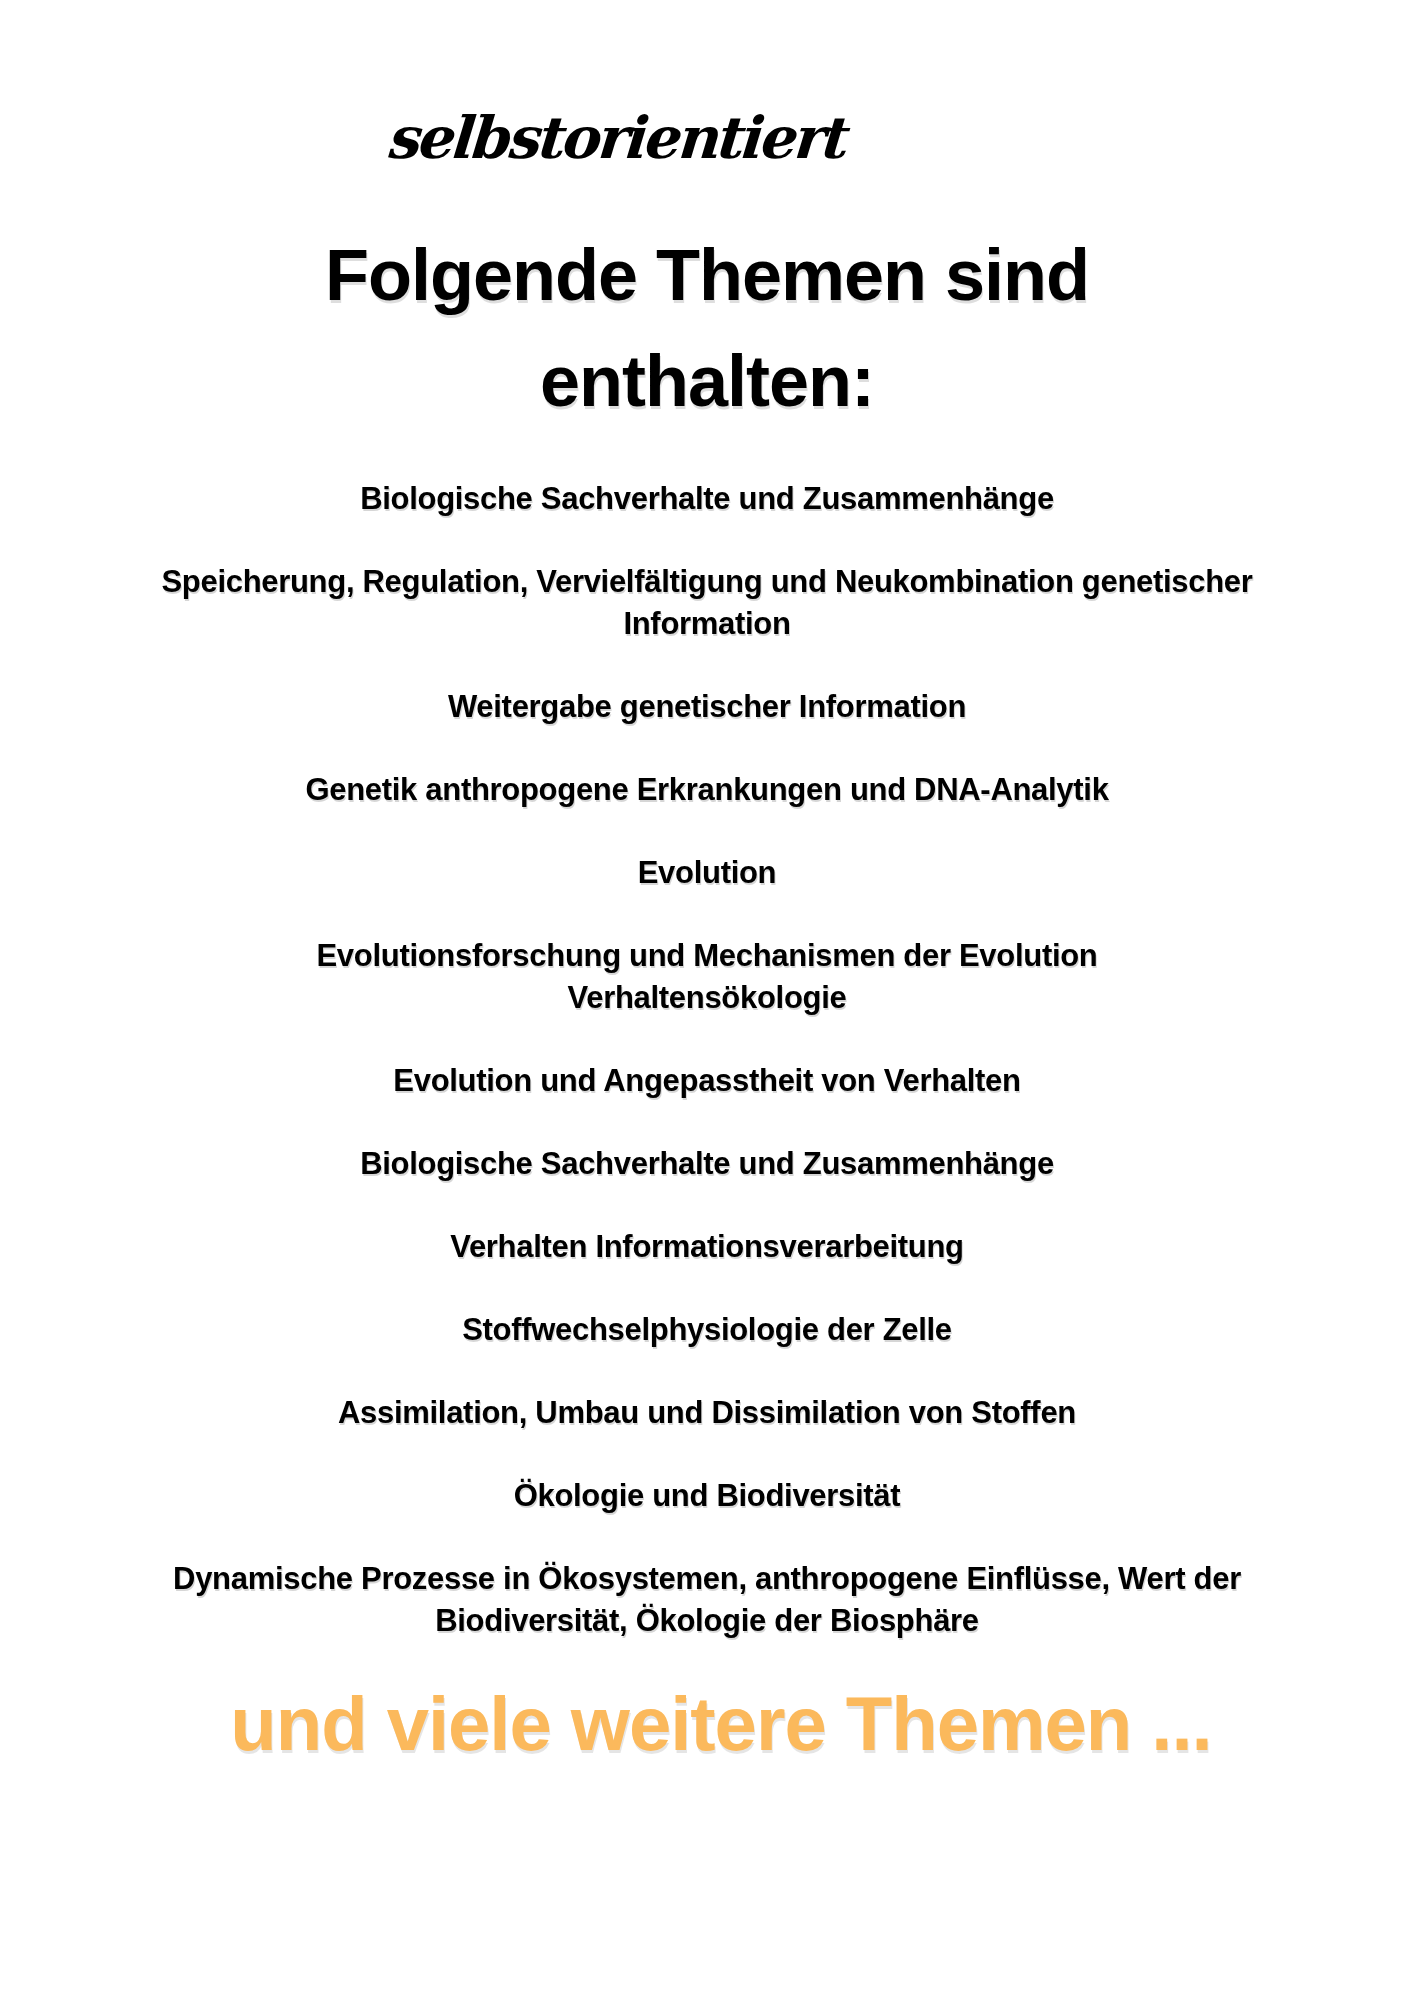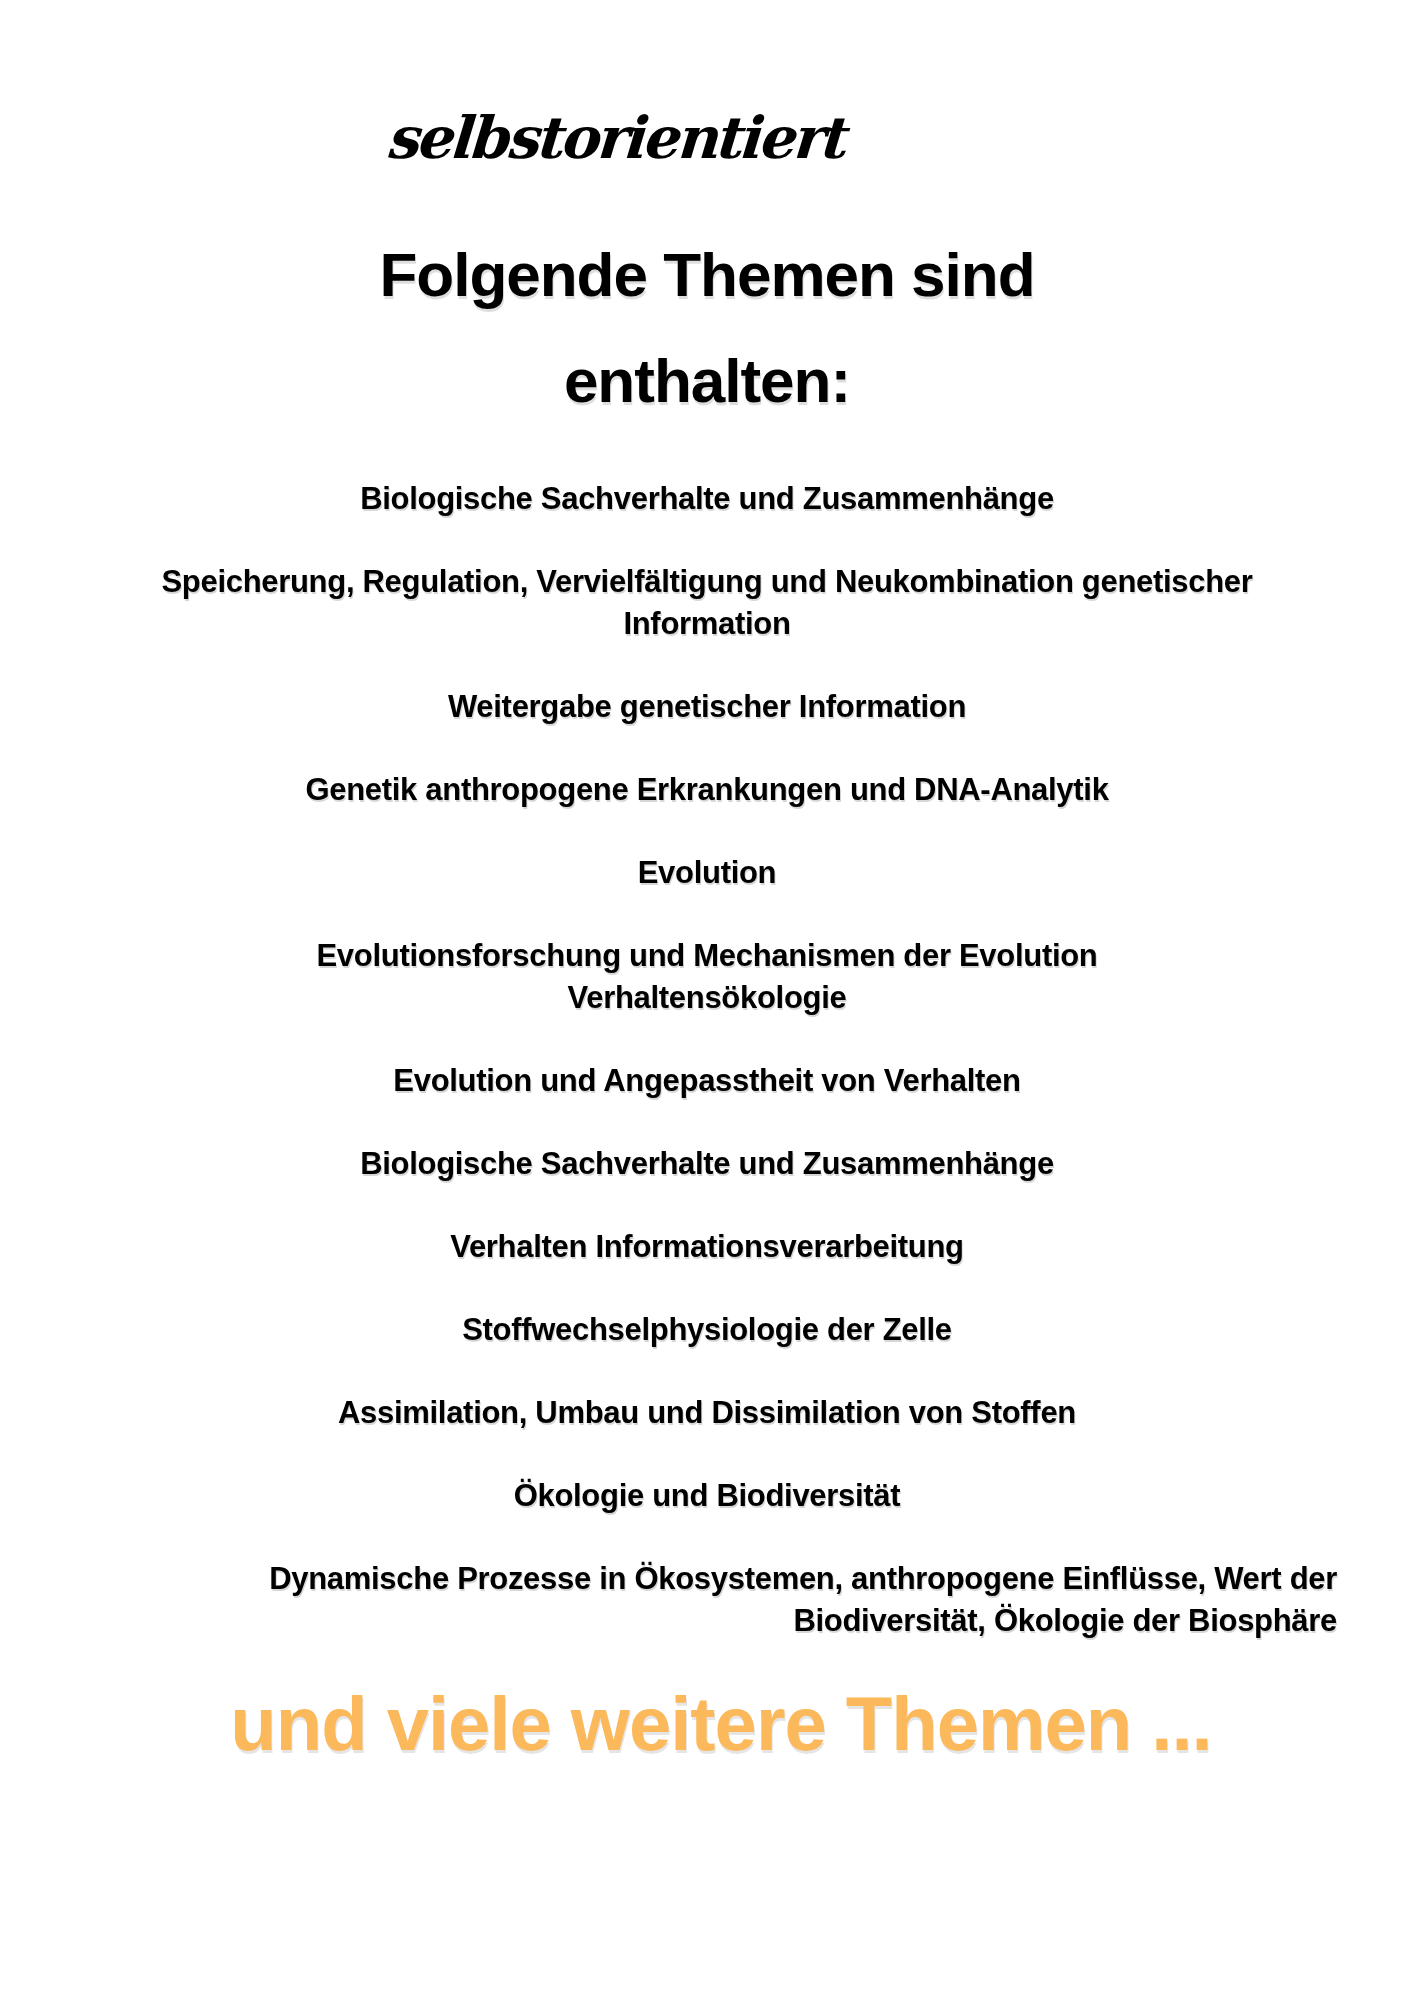--- a/index.html
+++ b/index.html
@@ -32,21 +32,21 @@
     letter-spacing: -3px;
     transform: translateX(-88px) skewX(-6deg);
     color: #000000;
     white-space: nowrap;
   }
   .logo-wrap {
     text-align: center;
   }
   h1.title {
     margin: 34px auto 0 auto;
-    font-size: 62px;
+    font-size: 72px;
     line-height: 106px;
     font-weight: bold;
     letter-spacing: -1px;
     color: #000000;
     white-space: pre-line;
     text-shadow: 1px 3px 0 rgba(0,0,0,0.13);
   }
   .topics {
     margin: 44px auto 8px auto;
     width: 1260px;
@@ -56,21 +56,20 @@
     font-weight: bold;
     line-height: 42px;
     letter-spacing: -0.3px;
     margin-bottom: 41px;
     color: #000000;
     white-space: pre-line;
     text-shadow: 1px 2px 0 rgba(0,0,0,0.16);
   }
   .topic:last-child {
     margin-bottom: 0;
-    text-align: right;
   }
   .footer-note {
     margin-top: 36px;
     font-size: 76px;
     line-height: 92px;
     font-weight: bold;
     letter-spacing: -1px;
     white-space: nowrap;
     text-shadow: 1px 3px 0 rgba(0,0,0,0.10);
     margin-left: 28px;

